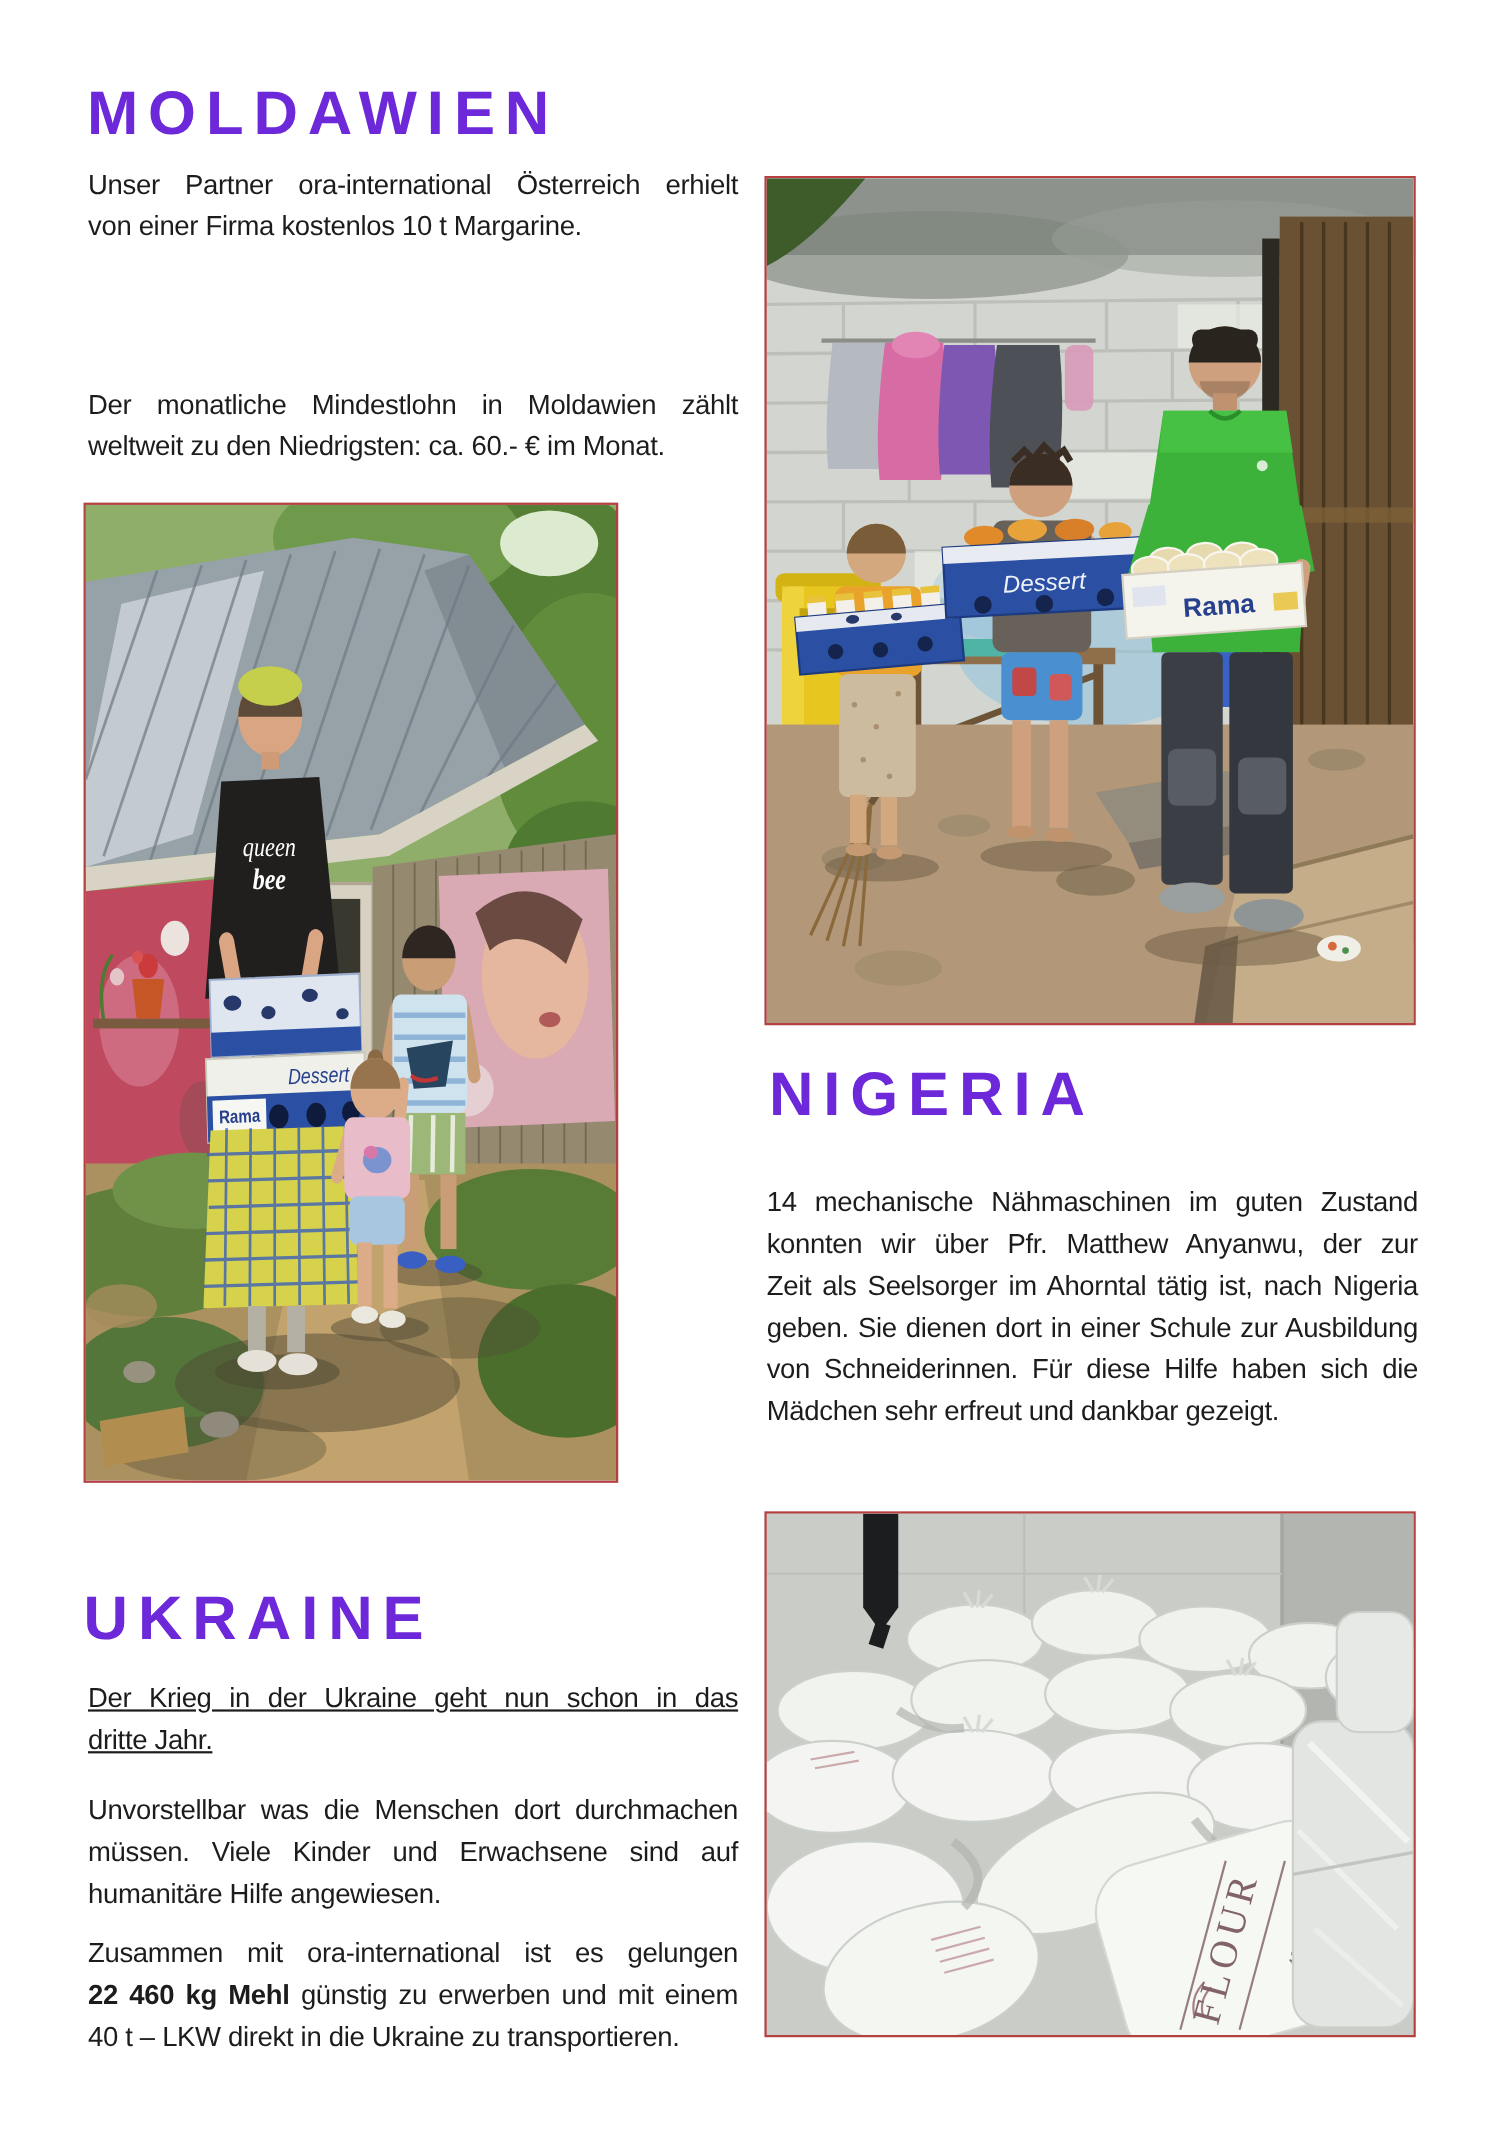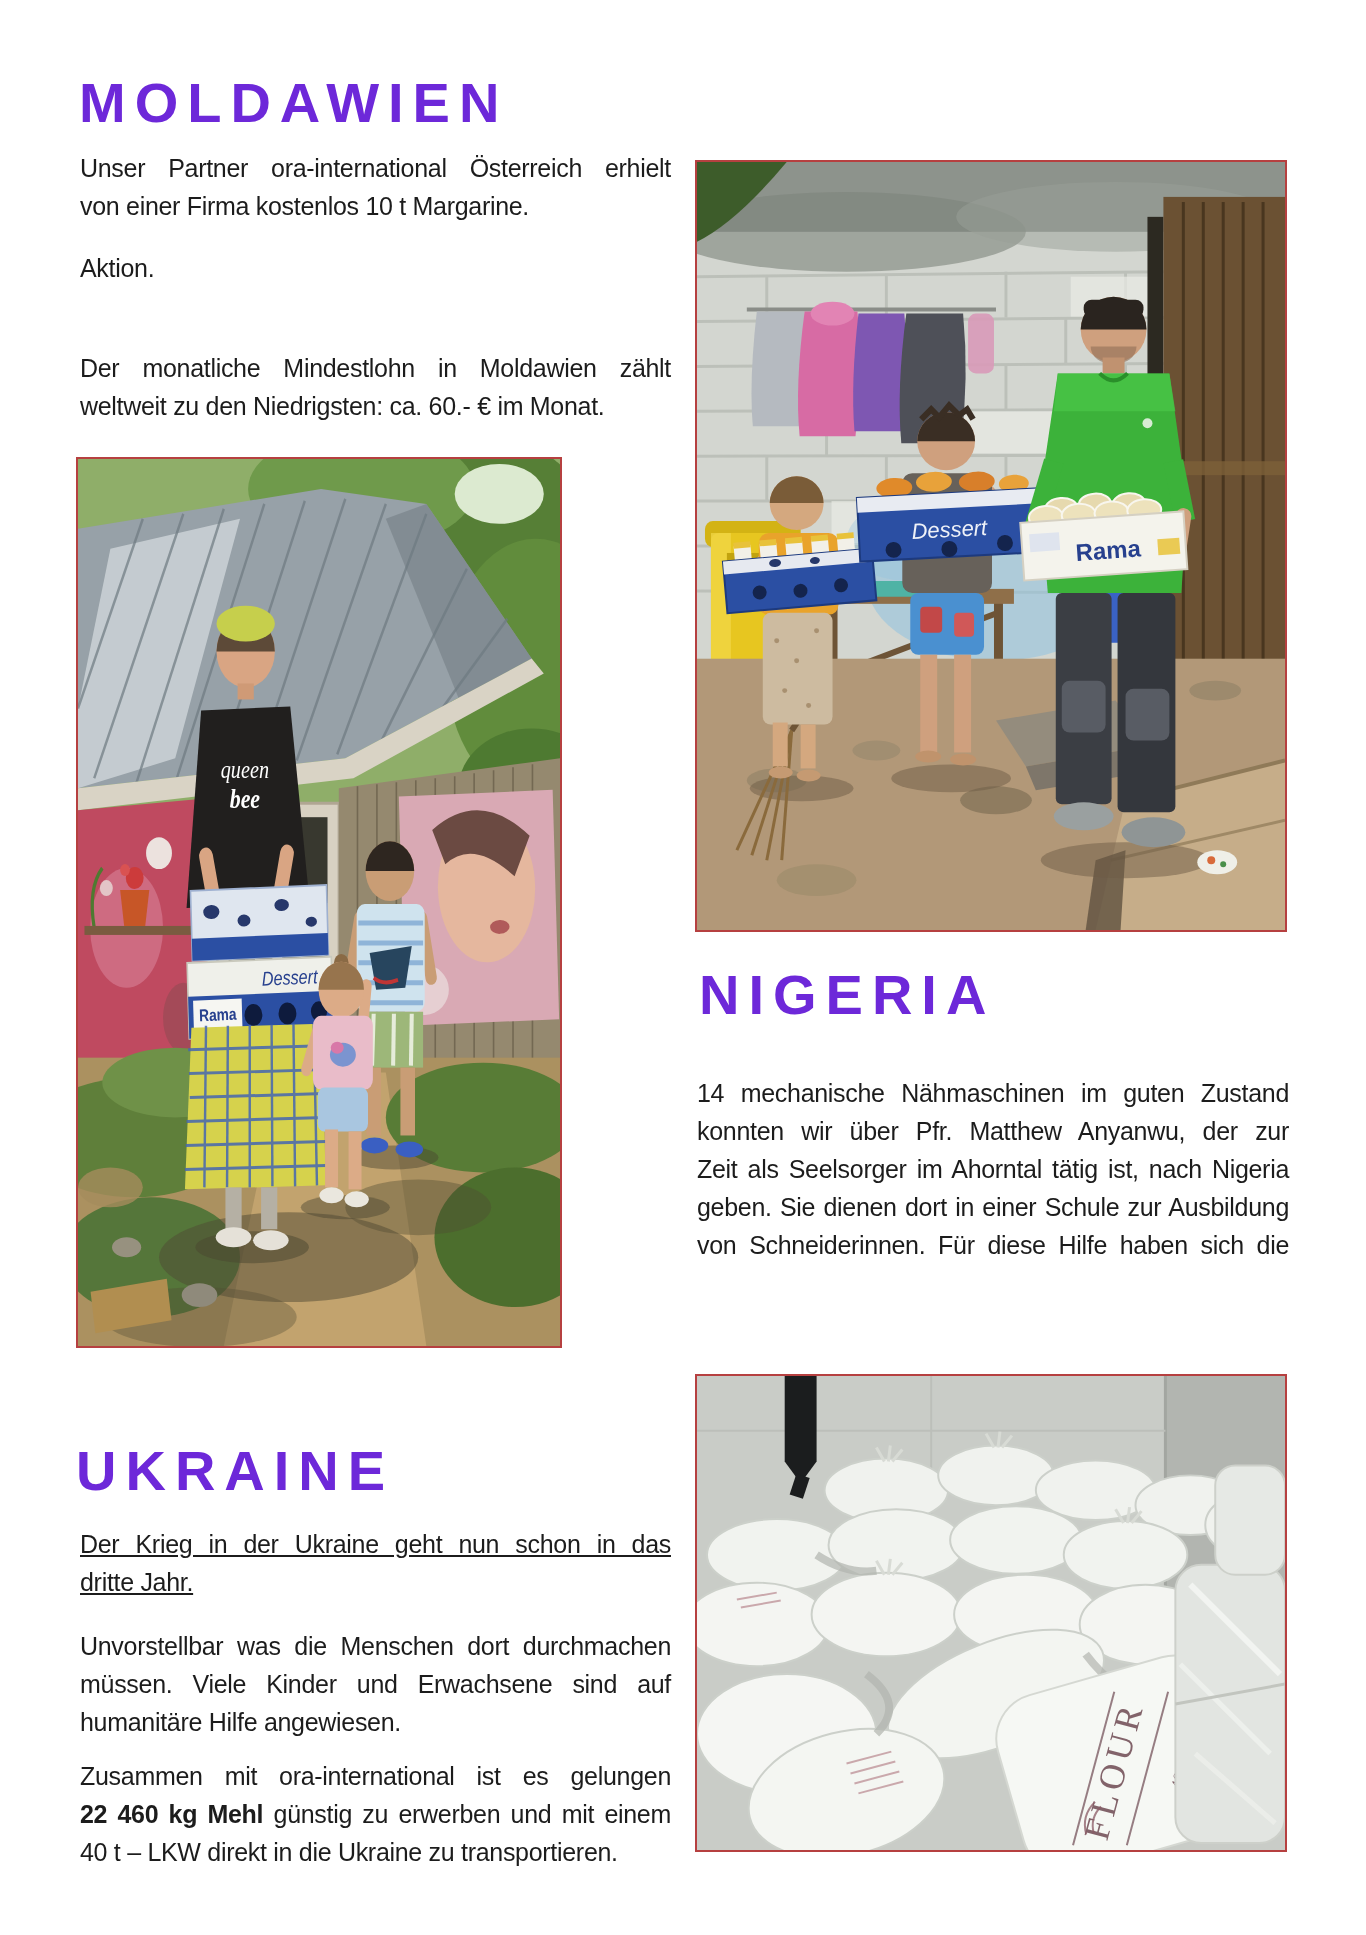--- a/index.html
+++ b/index.html
@@ -25,21 +25,20 @@
 
 <div class="page">
 
   <div class="h1" style="left:79px;top:75px;">MOLDAWIEN</div>
 
   <div class="textblock" style="left:80px;top:149px;width:591px;">
     <div class="line">Unser Partner ora-international Österreich erhielt</div>
     <div class="line last">von einer Firma kostenlos 10 t Margarine.</div>
   </div>
   <div class="textblock" style="left:80px;top:249px;width:591px;">
-    <div class="line last">Aktion.</div>
   </div>
   <div class="textblock" style="left:80px;top:349px;width:591px;">
     <div class="line">Der monatliche Mindestlohn in Moldawien zählt</div>
     <div class="line last">weltweit zu den Niedrigsten: ca. 60.- € im Monat.</div>
   </div>
 
   <div class="photo" style="left:76px;top:457px;width:486px;height:891px;">
     <svg viewBox="0 0 595 889" preserveAspectRatio="none">
 
       <rect width="595" height="360" fill="#8fae69"></rect>
@@ -452,20 +451,21 @@
   </div>
 
   <div class="h1" style="left:699px;top:967px;">NIGERIA</div>
 
   <div class="textblock" style="left:697px;top:1074px;width:592px;">
     <div class="line">14 mechanische Nähmaschinen im guten Zustand</div>
     <div class="line">konnten wir über Pfr. Matthew  Anyanwu, der zur</div>
     <div class="line">Zeit als Seelsorger im Ahorntal tätig ist, nach Nigeria</div>
     <div class="line">geben. Sie dienen dort in einer Schule zur Ausbildung</div>
     <div class="line">von Schneiderinnen. Für diese Hilfe haben sich die</div>
+    <div class="line last">Mädchen sehr erfreut und dankbar gezeigt.</div>
   </div>
 
   <div class="h1" style="left:76px;top:1443px;">UKRAINE</div>
 
   <div class="textblock" style="left:80px;top:1525px;width:591px;text-decoration:underline;">
     <div class="line">Der Krieg in der Ukraine geht nun schon in das</div>
     <div class="line last">dritte Jahr.</div>
   </div>
   <div class="textblock" style="left:80px;top:1627px;width:591px;">
     <div class="line">Unvorstellbar was die Menschen dort durchmachen</div>

